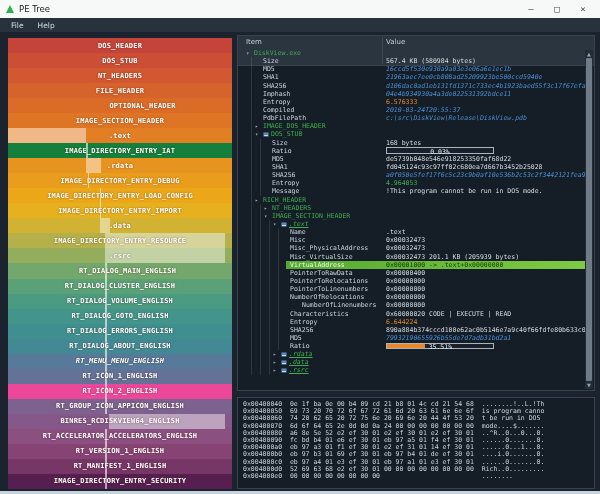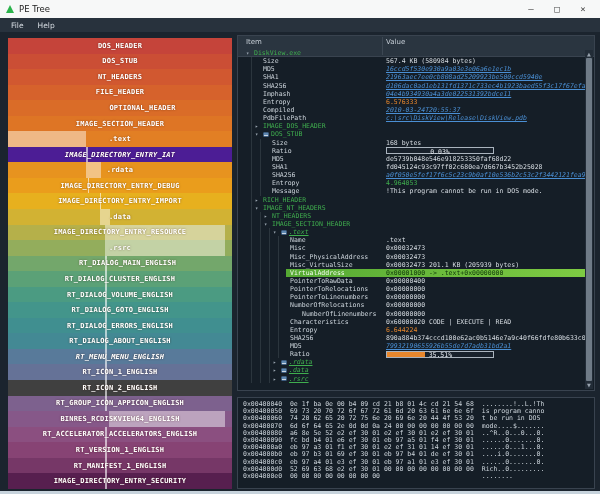--- a/index.html
+++ b/index.html
@@ -42,21 +42,21 @@
     white-space:nowrap;
   }
   .marker { position:absolute; top:0; bottom:0; z-index:1; background:rgba(255,255,255,0.45); }
   .marker.line { width:1.5px; background:rgba(255,255,255,0.6); }
   
   .tree-panel {
     position:absolute; left:237px; top:35px; width:358px; height:356px;
     background:#151e27; border:1px solid #39434f;
   }
   .tree-header {
-    position:absolute; left:0; top:0; right:0; height:21px;
+    position:absolute; left:0; top:0; right:0; height:30px;
     background:#2a3540; border-bottom:1px solid #39434f;
     font-size:7px; color:#c4ccd4;
   }
   .col-item { position:absolute; left:8px; top:2px; }
   .col-value { position:absolute; left:148px; top:2px; }
   .col-divider { position:absolute; left:144px; top:1px; bottom:1px; width:1px; background:#3c4753; }
   .tree-body {
     position:absolute; left:0; top:13px; right:9px; bottom:0;
     overflow:hidden; font-family:"DejaVu Sans Mono", monospace; font-size:6.5px;
   }
@@ -67,21 +67,21 @@
     position:absolute; top:1.6px; width:6px; height:5px; border-radius:1px;
     background:linear-gradient(to bottom,#5e87b0 55%, #cdd8e2 55%);
     border:0.5px solid #3d5views; border:0.5px solid #3d5d80;
   }
   .lbl { position:absolute; top:0; }
   .val { position:absolute; top:0; left:148px; }
   .l-plain { color:#ccd4db; }
   .l-green { color:#3fae4e; }
   .l-glink { color:#3fae4e; text-decoration:underline; font-style:italic; }
   .v-plain { color:#d6dce2; }
-  .v-link  { color:#4a8fd4; text-decoration:underline; font-style:italic; }
+  .v-link  { color:#4a8fd4; font-style:italic; }
   .v-orange{ color:#e8872c; }
   .v-green { color:#3fae4e;text-align:right; }
   .hl { position:absolute; top:0; bottom:0; right:0; background:linear-gradient(90deg,#55a933,#7ecb43); z-index:0; }
   .tree-row.sel .lbl { color:#f2fbee; z-index:1; }
   .tree-row.sel .val { color:#0d3508; z-index:1; }
   .ratio-bar {
     position:absolute; left:148px; top:0.5px; width:108px; height:6.8px;
     border:1px solid #aab4be; background:#18212b;
   }
   .ratio-fill { position:absolute; left:0; top:0; bottom:0; background:#e8872c; }
@@ -137,32 +137,36 @@
       <div class="map-row" style="background: rgb(218, 108, 40); padding-left: 45px;">
         <span class="map-label">OPTIONAL_HEADER</span>
       </div>
       <div class="map-row" style="background: rgb(222, 117, 37);">
         <span class="map-label">IMAGE_SECTION_HEADER</span>
       </div>
       <div class="map-row" style="background: rgb(226, 127, 36);">
         <div class="marker block" style="left: 0%; width: 35%;"></div>
         <span class="map-label">.text</span>
       </div>
-      <div class="map-row" style="background: #4c1d95; font-style: italic;">
+      <div class="map-row" style="background: #15803d;">
         <div class="marker line" style="left: 35%;"></div>
         <span class="map-label">IMAGE_DIRECTORY_ENTRY_IAT</span>
       </div>
       <div class="map-row" style="background: rgb(231, 147, 31);">
         <div class="marker block" style="left: 35%; width: 6.5%;"></div>
         <span class="map-label">.rdata</span>
       </div>
       <div class="map-row" style="background: rgb(234, 157, 28);">
         <div class="marker line" style="left: 35.5%;"></div>
         <span class="map-label">IMAGE_DIRECTORY_ENTRY_DEBUG</span>
       </div>
+      <div class="map-row" style="background: rgb(236, 167, 25);">
+        <div class="marker line" style="left: 41%;"></div>
+        <span class="map-label">IMAGE_DIRECTORY_ENTRY_LOAD_CONFIG</span>
+      </div>
       <div class="map-row" style="background: rgb(231, 176, 30);">
         <div class="marker line" style="left: 41%;"></div>
         <span class="map-label">IMAGE_DIRECTORY_ENTRY_IMPORT</span>
       </div>
       <div class="map-row" style="background: rgb(210, 178, 51);">
         <div class="marker block" style="left: 41%; width: 4.5%;"></div>
         <span class="map-label">.data</span>
       </div>
       <div class="map-row" style="background: rgb(181, 176, 74);">
         <div class="marker block" style="left: 43.5%; width: 53.5%;"></div>
@@ -197,21 +201,21 @@
         <span class="map-label">RT_DIALOG_ABOUT_ENGLISH</span>
       </div>
       <div class="map-row" style="background: rgb(88, 122, 154); font-style: italic;">
         <div class="marker line" style="left: 43.5%;"></div>
         <span class="map-label">RT_MENU_MENU_ENGLISH</span>
       </div>
       <div class="map-row" style="background: rgb(101, 114, 151);">
         <div class="marker line" style="left: 43.5%;"></div>
         <span class="map-label">RT_ICON_1_ENGLISH</span>
       </div>
-      <div class="map-row" style="background: #404040;">
+      <div class="map-row" style="background: #ec4899;">
         <div class="marker line" style="left: 43.5%;"></div>
         <span class="map-label">RT_ICON_2_ENGLISH</span>
       </div>
       <div class="map-row" style="background: rgb(125, 97, 142);">
         <div class="marker line" style="left: 43.5%;"></div>
         <span class="map-label">RT_GROUP_ICON_APPICON_ENGLISH</span>
       </div>
       <div class="map-row" style="background: rgb(134, 88, 137);">
         <div class="marker block" style="left: 45%; width: 52%;"></div>
         <span class="map-label">BINRES_RCDISKVIEW64_ENGLISH</span>
@@ -341,25 +345,20 @@
           <span class="lbl l-plain" style="left: 34px;">Message</span>
           <span class="val v-plain">!This program cannot be run in DOS mode.</span>
         </div>
         <div class="tree-row">
           <div class="guide" style="left: 13px;"></div>
           <div class="arrow" style="left: 17px;">▸</div>
           <span class="lbl l-green" style="left: 25px;">RICH_HEADER</span>
         </div>
         <div class="tree-row">
           <div class="guide" style="left: 13px;"></div>
-          <div class="arrow" style="left: 17px;">▾</div>
-          <span class="lbl l-green" style="left: 25px;">IMAGE_NT_HEADERS</span>
-        </div>
-        <div class="tree-row">
-          <div class="guide" style="left: 13px;"></div>
           <div class="guide" style="left: 22px;"></div>
           <div class="arrow" style="left: 26px;">▸</div>
           <span class="lbl l-green" style="left: 34px;">NT_HEADERS</span>
         </div>
         <div class="tree-row">
           <div class="guide" style="left: 13px;"></div>
           <div class="guide" style="left: 22px;"></div>
           <div class="arrow" style="left: 26px;">▾</div>
           <span class="lbl l-green" style="left: 34px;">IMAGE_SECTION_HEADER</span>
         </div>

